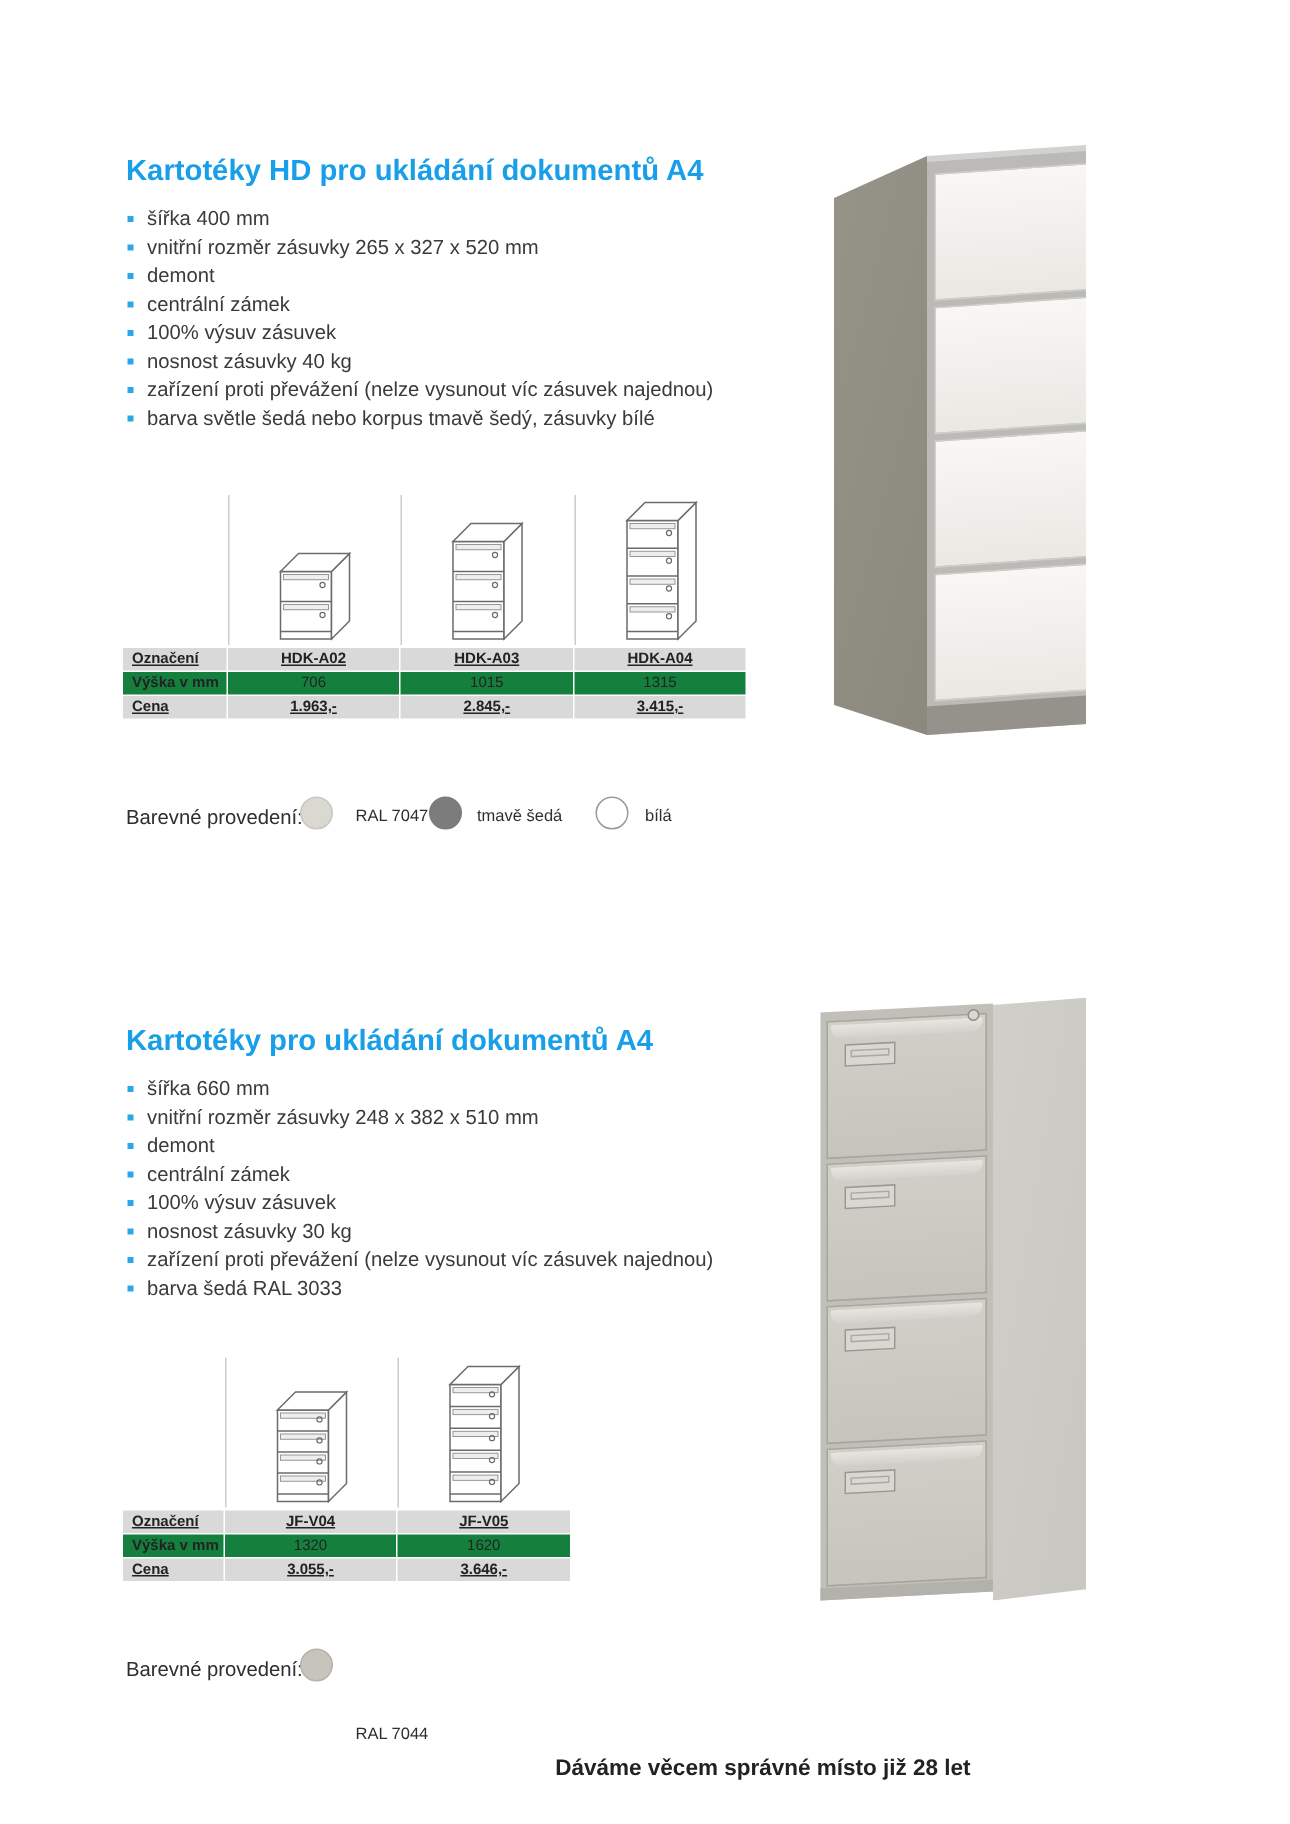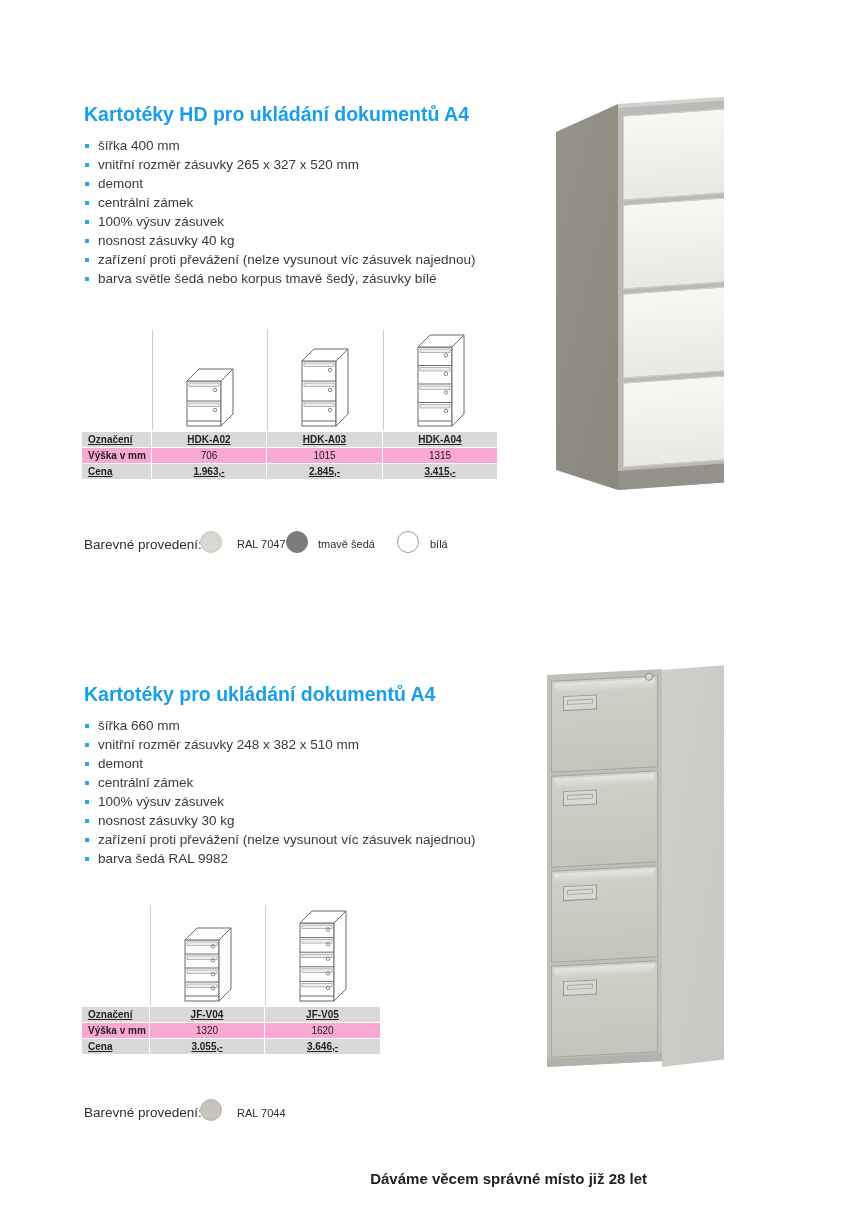--- a/index.html
+++ b/index.html
@@ -13,21 +13,21 @@
   .bullets li .sq{position:absolute;left:1px;top:8px;width:3.5px;height:3.5px;background:#2aa7e6;}
 
   
   .vline{position:absolute;width:1px;background:#cccccc;}
   .diag{position:absolute;display:flex;align-items:flex-end;justify-content:center;}
   .tbl{position:absolute;display:grid;grid-auto-rows:15px;row-gap:1px;column-gap:1px;font-size:10px;color:#222;}
   .cell{display:flex;align-items:center;overflow:hidden;white-space:nowrap;}
   .cell.lab{padding-left:6px;font-weight:700;}
   .cell.val{justify-content:center;}
   .rowA{background:#d9d9d9;text-decoration:underline;}
-  .rowB{background:#f9a8d4;}
+  .rowB{background:#15803d;}
   .b{font-weight:700;}
 
   
   .sw-label{position:absolute;font-size:13.5px;color:#2e2e2e;white-space:nowrap;}
   .swatch{position:absolute;width:22px;height:22px;border-radius:50%;box-sizing:border-box;}
   .sw-name{position:absolute;font-size:11px;color:#2e2e2e;white-space:nowrap;}
 
   
   .sidebar{position:absolute;left:820px;top:0;width:40px;height:1216px;background:#0f9ee3;}
   .sidebar .cat{position:absolute;left:20px;top:188px;transform:translate(-50%,-50%) rotate(-90deg);
@@ -178,21 +178,21 @@
   <div class="title" style="top:683px;">Kartotéky pro ukládání dokumentů A4</div>
 
   <ul class="bullets" style="top:716px;">
     <li><span class="sq"></span><span>šířka 660 mm</span></li>
     <li><span class="sq"></span><span>vnitřní rozměr zásuvky 248 x 382 x 510 mm</span></li>
     <li><span class="sq"></span><span>demont</span></li>
     <li><span class="sq"></span><span>centrální zámek</span></li>
     <li><span class="sq"></span><span>100% výsuv zásuvek</span></li>
     <li><span class="sq"></span><span>nosnost zásuvky 30 kg</span></li>
     <li><span class="sq"></span><span>zařízení proti převážení (nelze vysunout víc zásuvek najednou)</span></li>
-    <li><span class="sq"></span><span>barva šedá RAL 9982</span></li>
+    <li><span class="sq"></span><span>barva šedá RAL 3033</span></li>
   </ul>
 
   <div class="vline" style="left:150px;top:905px;height:100px;"></div>
   <div class="vline" style="left:265px;top:905px;height:100px;"></div>
   <div class="diag" style="left:151px;top:903px;width:113px;height:100px;">
       <svg width="58" height="78" viewBox="0 0 58 78" fill="none" stroke="#6b6b6b" stroke-width="1">
         <rect x="6" y="15" width="34" height="61" fill="#fff"></rect>
         <polygon fill="#fff" points="40,15 52,3 52,64 40,76"></polygon>
         <polygon fill="#fff" points="6,15 18,3 52,3 40,15"></polygon>
         <rect x="8" y="17" width="30" height="3.5" fill="#eee" stroke="#8c8c8c" stroke-width="0.6"></rect>
@@ -239,21 +239,21 @@
     <div class="cell lab rowB">Výška v mm</div>
     <div class="cell val rowB">1320</div>
     <div class="cell val rowB">1620</div>
     <div class="cell lab rowA">Cena</div>
     <div class="cell val rowA b">3.055,-</div>
     <div class="cell val rowA b">3.646,-</div>
   </div>
 
   <div class="sw-label" style="left:84px;top:1105px;">Barevné provedení:</div>
   <div class="swatch" style="left: 200px; top: 1099px; background: rgb(199, 197, 187); border: 1px solid rgb(182, 180, 170);"></div>
-  <div class="sw-name" style="left:237px;top:1107px;">RAL 7044</div>
+  <div class="sw-name" style="left:237px;top:1150px;">RAL 7044</div>
 
   <div class="photo2">
     <div class="p2-side"></div>
     <div class="p2-front">
       <div class="p2-drawer" style="top:6px;">
         <div class="p2-handle"></div>
         <div class="p2-tag"></div>
       </div>
       <div class="p2-drawer" style="top:101px;">
         <div class="p2-handle"></div>

